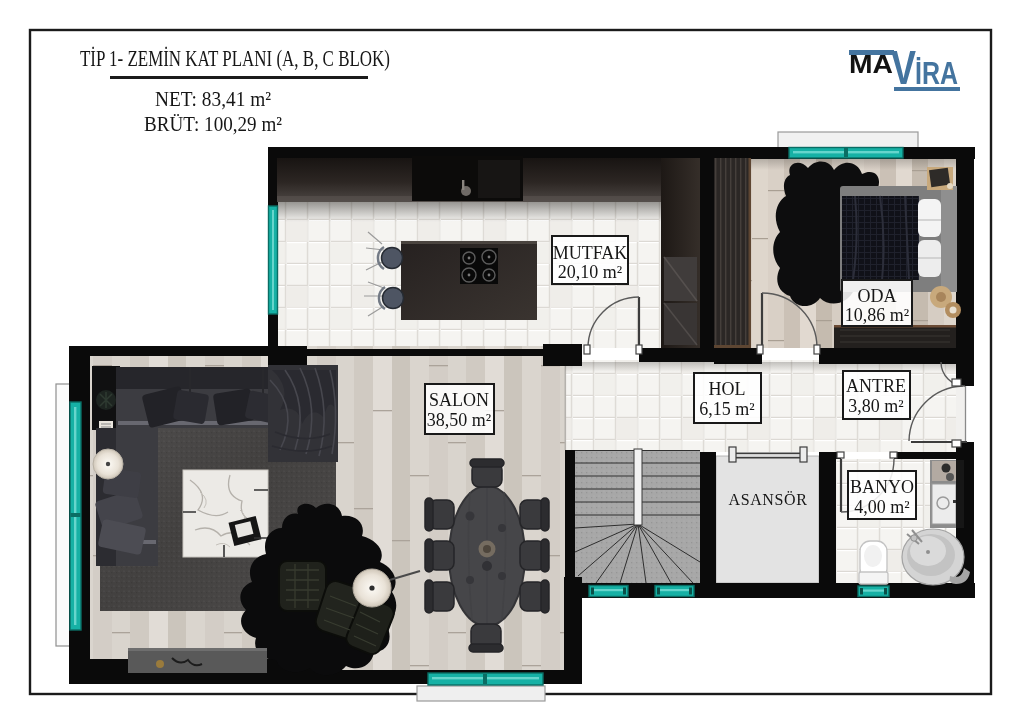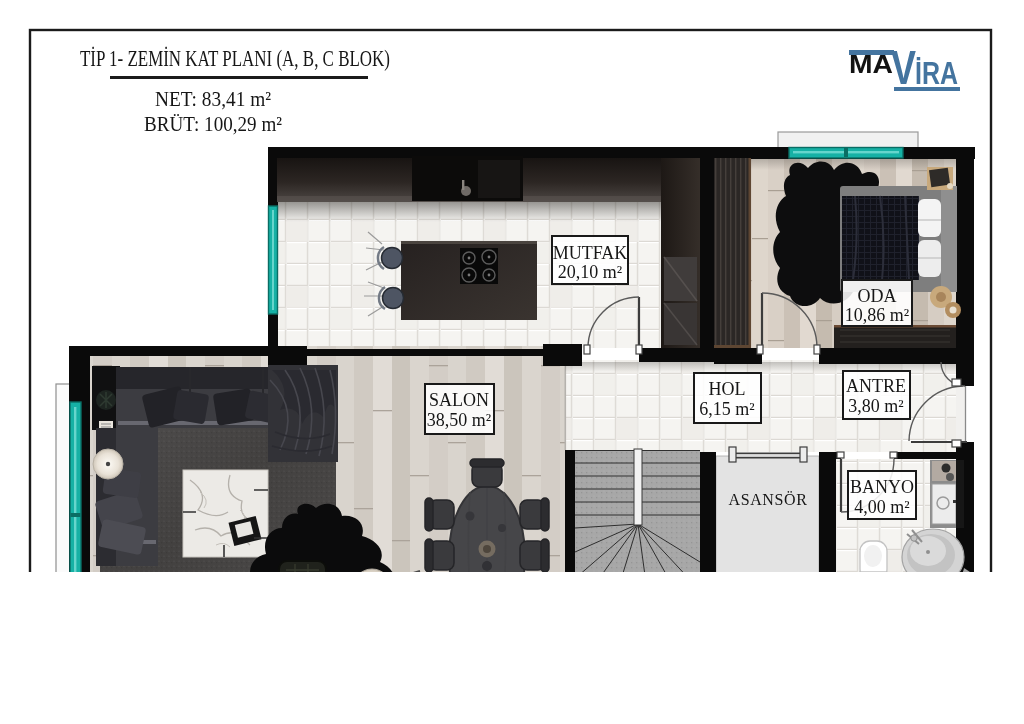--- a/index.html
+++ b/index.html
@@ -1,16 +1,16 @@
 <!DOCTYPE html>
 <html><head>
 <meta charset="utf-8">
 <style>
   html,body{margin:0;padding:0;background:#fff;}
-  #page{position:relative;width:1024px;height:572px;background:#fff;overflow:hidden;
+  #page{position:relative;width:1024px;height:724px;background:#fff;overflow:hidden;
         font-family:"Liberation Serif", serif;}
   svg{position:absolute;left:0;top:0;}
   text{font-family:"Liberation Serif", serif;fill:#161616;}
 </style>
 </head>
 <body>
 <div id="page">
 <svg width="1024" height="724" viewBox="0 0 1024 724">
 <defs>
   <pattern id="tile" width="22" height="22" patternUnits="userSpaceOnUse">

